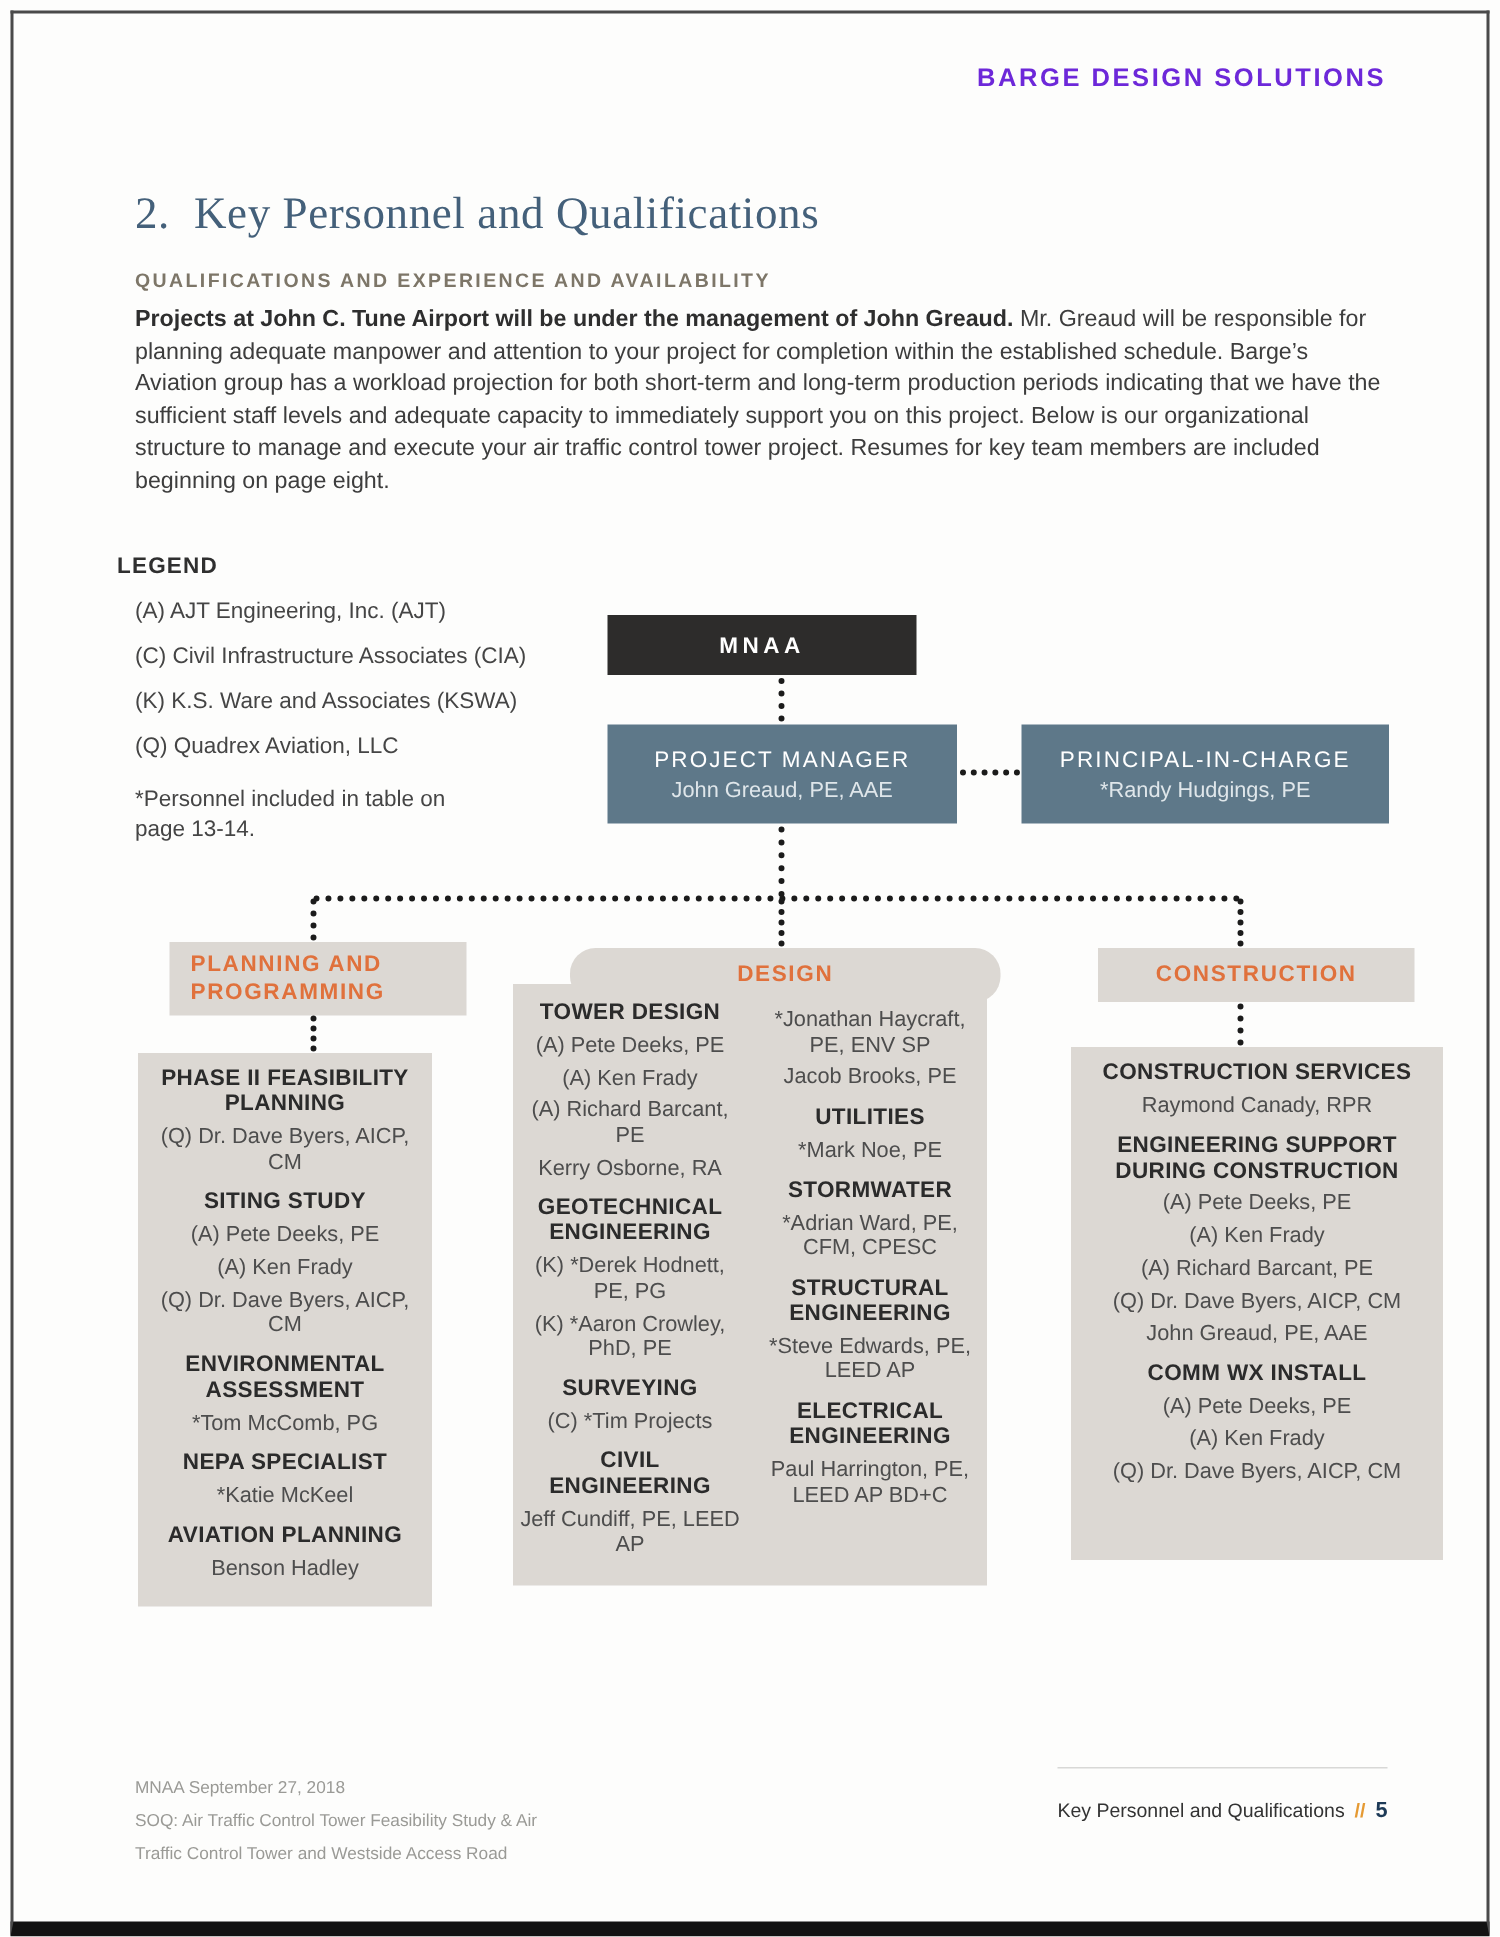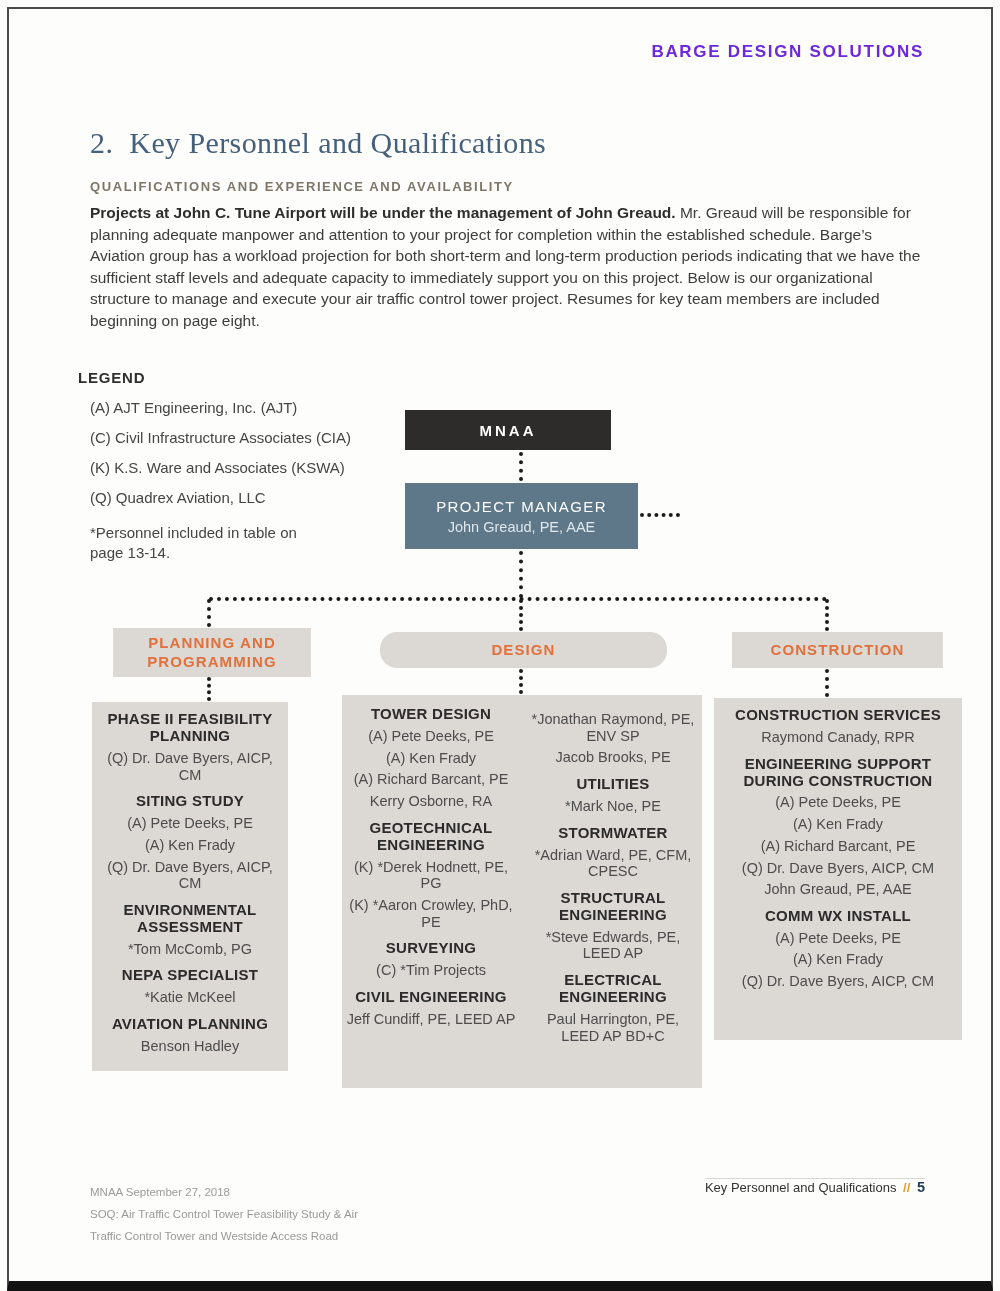--- a/index.html
+++ b/index.html
@@ -70,45 +70,45 @@
   #stub-design-top { left: 519px; top: 599px; height: 32px; }
   #stub-con-top    { left: 825px; top: 599px; height: 32px; }
   #stub-plan-bot   { left: 207px; top: 677px; height: 24px; }
   #stub-design-bot { left: 519px; top: 669px; height: 25px; }
   #stub-con-bot    { left: 825px; top: 669px; height: 28px; }
 
   .branch-header {
     position: absolute; box-sizing: border-box;
     background: #dcd8d3; color: #e0713c;
     font-weight: bold; font-size: 15px; letter-spacing: 1.1px;
-    display: flex; align-items: center; justify-content: center; text-align: center;
+    display: flex; align-items: center; justify-content: center; text-align: left;
     line-height: 1.25;
   }
   #hdr-planning     { left: 113px; top: 628px; width: 198px; height: 49px; padding: 0 14px; }
   #hdr-design       { left: 380px; top: 632px; width: 287px; height: 36px; border-radius: 17px; }
   #hdr-construction { left: 732px; top: 632px; width: 211px; height: 36px; }
 
   .panel { position: absolute; background: #dcd8d3; box-sizing: border-box; }
   #panel-planning     { left: 92px;  top: 702px; width: 196px; min-height: 306px; padding: 9px 5px 6px; }
-  #panel-design       { left: 342px; top: 695px; width: 360px; min-height: 393px; padding: 11px 4px 8px; display: flex; gap: 12px; }
+  #panel-design       { left: 342px; top: 656px; width: 316px; min-height: 393px; padding: 11px 4px 8px; display: flex; gap: 12px; }
   #panel-construction { left: 714px; top: 698px; width: 248px; min-height: 342px; padding: 9px 5px 6px; }
   .design-col { flex: 1; min-width: 0; }
 
   .grp { text-align: center; margin-bottom: 10px; }
   .grp-t {
     font-weight: bold; font-size: 15px; color: #2b2b2b;
     line-height: 1.13; letter-spacing: 0.25px;
   }
   .grp-n { font-size: 14.5px; color: #4d4d4d; line-height: 1.15; margin-top: 5px; }
 
   .footer-left { position: absolute; left: 90px; top: 1186px; font-size: 11.5px; color: #9a9a96; }
   .footer-left div { margin-bottom: 10px; }
   .footer-right {
     position: absolute; right: 75px; top: 1178px;
-    padding-top: 0; border-top: 1px solid #d8d8d6;
+    padding-top: 20px; border-top: 1px solid #d8d8d6;
     font-size: 13px; color: #333333;
   }
   .footer-right .slashes { color: #e59a33; font-weight: bold; margin: 0 3px; }
   .footer-right .pagenum { font-weight: bold; font-size: 14.5px; color: #1d3a57; }
 </style>
 </head>
 <body>
 
 <div class="sheet">
   <div class="frame"></div>
@@ -136,20 +136,24 @@
 
   <div class="vline" id="conn-mnaa-pm"></div>
 
   <div class="obox box-slate box-pm">
     <div class="slate-title">PROJECT MANAGER</div>
     <div class="slate-name">John Greaud, PE, AAE</div>
   </div>
 
   <div class="hline" id="conn-pm-pic"></div>
 
+  <div class="obox box-slate box-pic">
+    <div class="slate-title">PRINCIPAL-IN-CHARGE</div>
+    <div class="slate-name">*Randy Hudgings, PE</div>
+  </div>
 
   <div class="vline" id="conn-pm-branch"></div>
   <div class="hline" id="branch-line"></div>
   <div class="vline" id="stub-plan-top"></div>
   <div class="vline" id="stub-design-top"></div>
   <div class="vline" id="stub-con-top"></div>
 
   <div class="branch-header" id="hdr-planning">PLANNING AND PROGRAMMING</div>
   <div class="branch-header" id="hdr-design">DESIGN</div>
   <div class="branch-header" id="hdr-construction">CONSTRUCTION</div>
@@ -201,21 +205,21 @@
         <div class="grp-t">SURVEYING</div>
         <div class="grp-n">(C) *Tim Projects</div>
       </div>
       <div class="grp">
         <div class="grp-t">CIVIL ENGINEERING</div>
         <div class="grp-n">Jeff Cundiff, PE, LEED AP</div>
       </div>
     </div>
     <div class="design-col">
       <div class="grp">
-        <div class="grp-n">*Jonathan Raymond, PE, ENV SP</div>
+        <div class="grp-n">*Jonathan Haycraft, PE, ENV SP</div>
         <div class="grp-n">Jacob Brooks, PE</div>
       </div>
       <div class="grp">
         <div class="grp-t">UTILITIES</div>
         <div class="grp-n">*Mark Noe, PE</div>
       </div>
       <div class="grp">
         <div class="grp-t">STORMWATER</div>
         <div class="grp-n">*Adrian Ward, PE, CFM, CPESC</div>
       </div>

